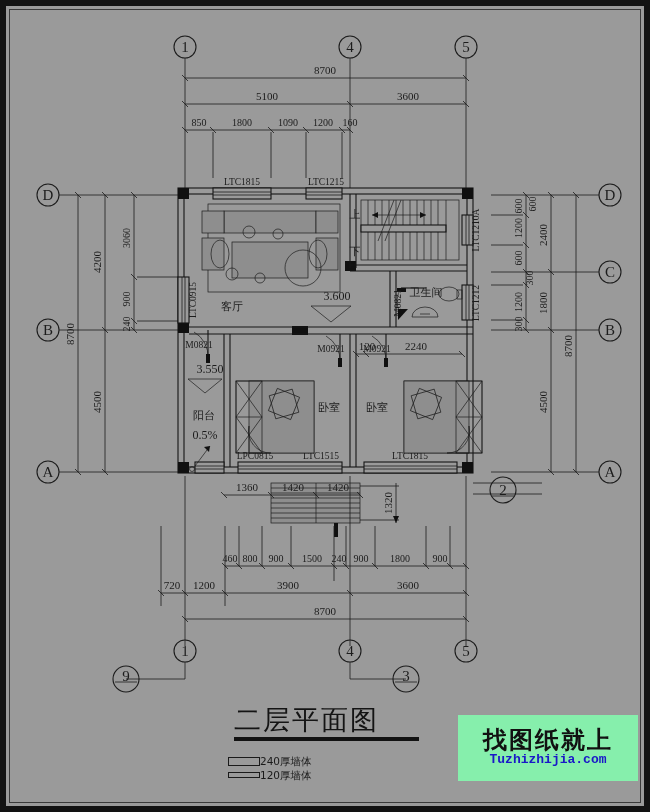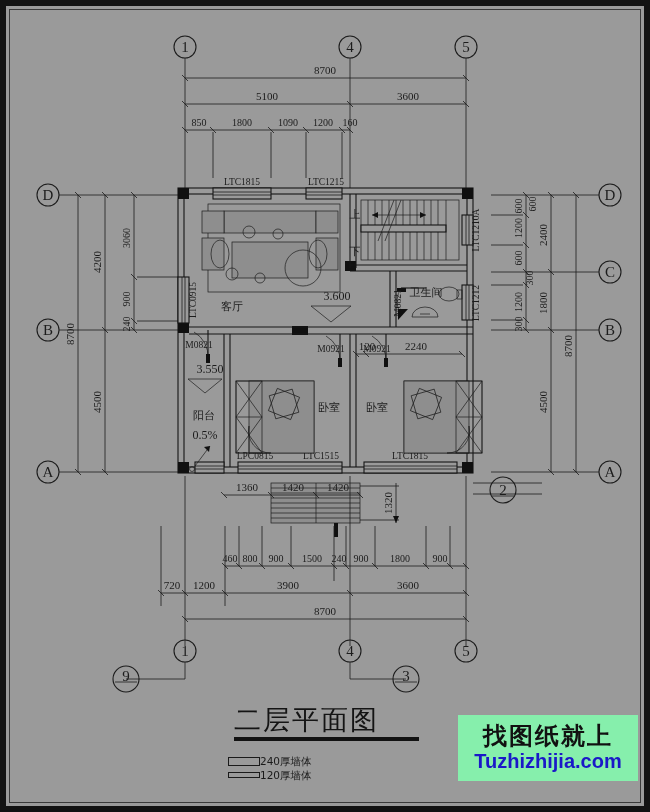--- a/index.html
+++ b/index.html
@@ -31,21 +31,21 @@
   #title .rule{height:4px;background:#121212;margin-top:4px;width:185px;}
   #legend{position:absolute;left:222px;top:748px;font-size:10.5px;color:#1a1a1a;
           font-family:"DejaVu Sans",sans-serif;line-height:14px;}
   #legend .row{display:flex;align-items:center;height:14px;}
   .sw240{width:30px;height:7px;border:1px solid #1a1a1a;background:#9a9a9a;}
   .sw120{width:30px;height:4px;border:1px solid #1a1a1a;background:#9a9a9a;}
   #wm{position:absolute;left:452px;top:709px;width:180px;height:66px;background:#86efac;
       display:flex;flex-direction:column;align-items:center;justify-content:center;}
   #wm .cn{font-family:"DejaVu Sans","Liberation Sans",sans-serif;font-size:24px;
           font-weight:bold;color:#111;letter-spacing:2px;line-height:1.05;}
-  #wm .en{font-family:Liberation Sans, sans-serif;font-size:20px;
+  #wm .en{font-family:Liberation Mono, monospace;font-size:13px;
           font-weight:bold;color:#1a18c8;letter-spacing:0px;line-height:1.1;}
 </style>
 </head>
 <body>
 
 <div id="page">
 <div id="inner"></div>
 
 <div class="svgwrap">
 <svg width="650" height="812" viewBox="0 0 650 812">

